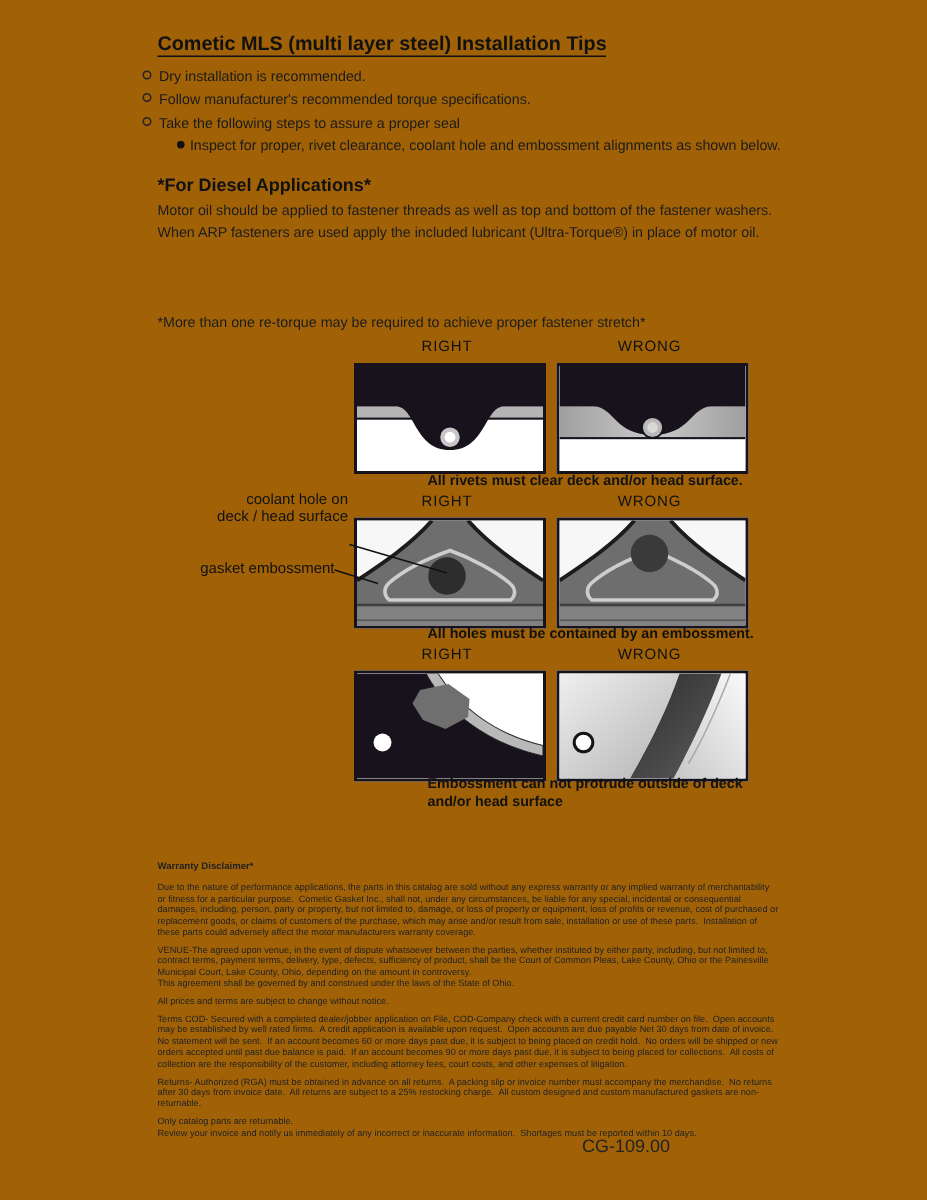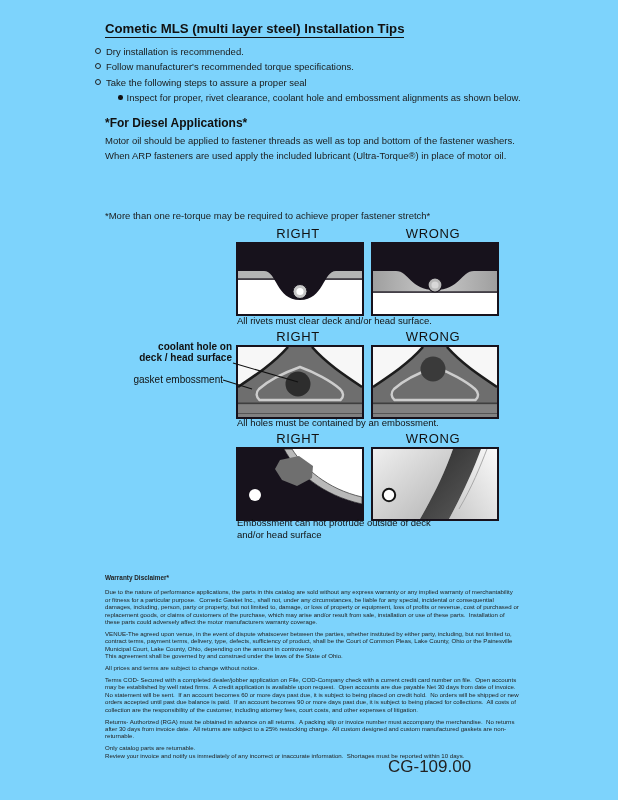--- a/index.html
+++ b/index.html
@@ -1,17 +1,17 @@
 <!DOCTYPE html>
 <html><head>
 <meta charset="utf-8">
 <style>
   html,body{margin:0;padding:0;background:#e8e8e8;}
   #page{
-    position:relative;width:618px;height:800px;background:#7dd3fc;
+    position:relative;width:618px;height:800px;background:#a16207;
     font-family:"Liberation Sans",sans-serif;color:#1a1a1a;overflow:hidden;
     margin:0 auto;
   }
   .abs{position:absolute;}
   .pre{white-space:pre-wrap;}
   
   #title{left:105px;top:21px;font-size:13.2px;font-weight:bold;color:#111;
     border-bottom:1.6px solid #111;padding-bottom:1px;}
   
   #tips{left:95px;top:44px;width:470px;font-size:9.5px;line-height:15.3px;}
@@ -21,30 +21,30 @@
   .b-solid{flex:0 0 auto;width:4.6px;height:4.6px;background:#111;border-radius:50%;
     margin-right:4px;position:relative;top:-1px;}
   .sub{margin-left:23px;}
   
   #diesel-h{left:105px;top:116px;font-size:12px;font-weight:bold;color:#111;}
   .para{left:105px;width:440px;font-size:9.5px;line-height:14.9px;color:#1c1c1c;}
   #diesel-p1{top:134px;}
   #diesel-p2{top:168px;}
   #diesel-note{top:209px;}
   
-  .dlabel{width:124px;text-align:center;font-size:13px;letter-spacing:.6px;color:#111;}
+  .dlabel{width:124px;text-align:center;font-size:10px;letter-spacing:.6px;color:#111;}
   .panel{width:124px;height:70px;border:2px solid #17121c;box-sizing:content-box;background:#fff;}
   .panel svg{display:block;}
-  .cap{font-size:9.5px;font-weight:normal;color:#111;line-height:11.5px;}
+  .cap{font-size:9.5px;font-weight:bold;color:#111;line-height:11.5px;margin-left:48px;}
   .sidelabel{font-size:10px;color:#111;text-align:right;line-height:11px;}
   
   #legal{left:105px;top:574px;width:414px;font-size:6.1px;line-height:7.4px;color:#222;}
   #legal .lh{font-weight:bold;font-size:6.4px;margin:0 0 7px 0;}
   #legal p{margin:0 0 4.5px 0;}
-  #cg-code{left:388px;top:757px;font-size:17px;color:#222;}
+  #cg-code{left:388px;top:757px;font-size:12px;color:#222;}
 </style>
 </head>
 <body>
 
 <div id="page">
 
   <div id="title" class="abs pre">Cometic MLS (multi layer steel) Installation Tips</div>
 
   <div id="tips" class="abs">
     <div class="tip-row">
@@ -98,21 +98,21 @@
       <path d="M0,0 H124 V27 H101 C88,27 87,46 62,46 C37,46 36,27 23,27 H0 Z" fill="#17121c"></path>
       <circle cx="62" cy="41" r="7" fill="#b9b9b9" stroke="#17121c" stroke-width="1.2"></circle>
       <circle cx="62" cy="41" r="3.6" fill="#d8d8d8"></circle>
     </svg>
   </div>
   <div class="abs cap pre" style="left:237px;top:315px;">All rivets must clear deck and/or head surface.</div>
 
   <div class="abs dlabel" style="left:236px;top:329px;">RIGHT</div>
   <div class="abs dlabel" style="left:371px;top:329px;">WRONG</div>
 
-  <div class="abs sidelabel pre" style="left:105px;top:341px;width:127px;font-weight:bold;">coolant hole on
+  <div class="abs sidelabel pre" style="left:105px;top:328px;width:127px;">coolant hole on
 deck / head surface</div>
   <div class="abs sidelabel pre" style="left:105px;top:374px;width:118px;">gasket embossment</div>
 
   <div class="abs panel" style="left:236px;top:345px;">
     <svg width="124" height="70" viewBox="0 0 124 70">
       <rect x="0" y="0" width="124" height="70" fill="#6e6e6e"></rect>
       <rect x="0" y="55.5" width="124" height="1.8" fill="#3f3f3f"></rect>
       <rect x="0" y="57.3" width="124" height="12.7" fill="#818181"></rect>
       <rect x="0" y="66" width="124" height="1" fill="#565656"></rect>
       <path d="M0,0 H50 C36,16 18,28 0,40 Z" fill="#f7f7f7"></path>

